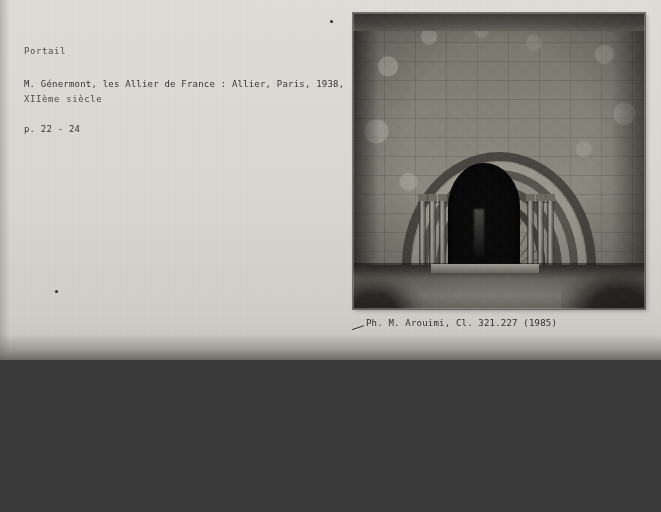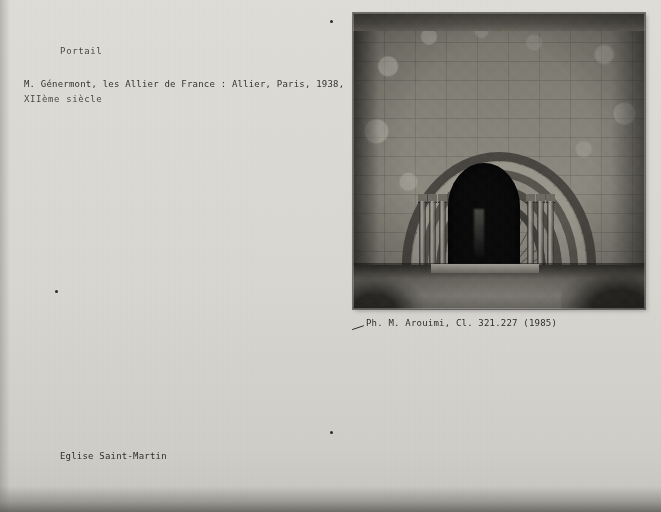--- a/index.html
+++ b/index.html
@@ -11,26 +11,25 @@
     width: 661px;
     height: 512px;
     overflow: hidden;
     font-family: "DejaVu Sans Mono", monospace;
   }
 
   
   #card {
     position: relative;
     width: 661px;
-    height: 512px;
+    height: 360px;
     background: #d9d9d6;
     background-image:
       linear-gradient(180deg, #dedcd7 0%, #d8d6d1 55%, #cfcdc8 88%, #c5c3be 100%);
     overflow: hidden;
-    text-align: right;
   }
   
   #grain {
     position: absolute;
     inset: 0;
     pointer-events: none;
     opacity: .35;
     background-image:
       repeating-linear-gradient(0deg, rgba(0,0,0,0.012) 0px, rgba(0,0,0,0) 2px, rgba(255,255,255,0.012) 3px, rgba(0,0,0,0) 4px),
       repeating-linear-gradient(90deg, rgba(0,0,0,0.012) 0px, rgba(0,0,0,0) 3px, rgba(255,255,255,0.010) 5px, rgba(0,0,0,0) 6px);
@@ -344,20 +343,21 @@
 
   <div id="left-edge"></div>
 
   <div class="typed" id="title-block">
     <div class="line1">Portail</div>
     <div class="line2">XIIème siècle</div>
   </div>
 
   <div class="typed" id="ref-block">
     <div>M. Génermont, les Allier de France : Allier, Paris, 1938,</div>
+    <div>p. 22 - 24</div>
   </div>
 
   <div class="typed" id="loc-block">
     <div class="indent">Eglise Saint-Martin</div>
     
   </div>
 
   <svg id="credit-stroke" viewBox="0 0 12 5">
     <path d="M0.5,4.5 L11.5,0.8" stroke="#2e2e2e" stroke-width="1" fill="none" stroke-linecap="round"></path>
   </svg>

